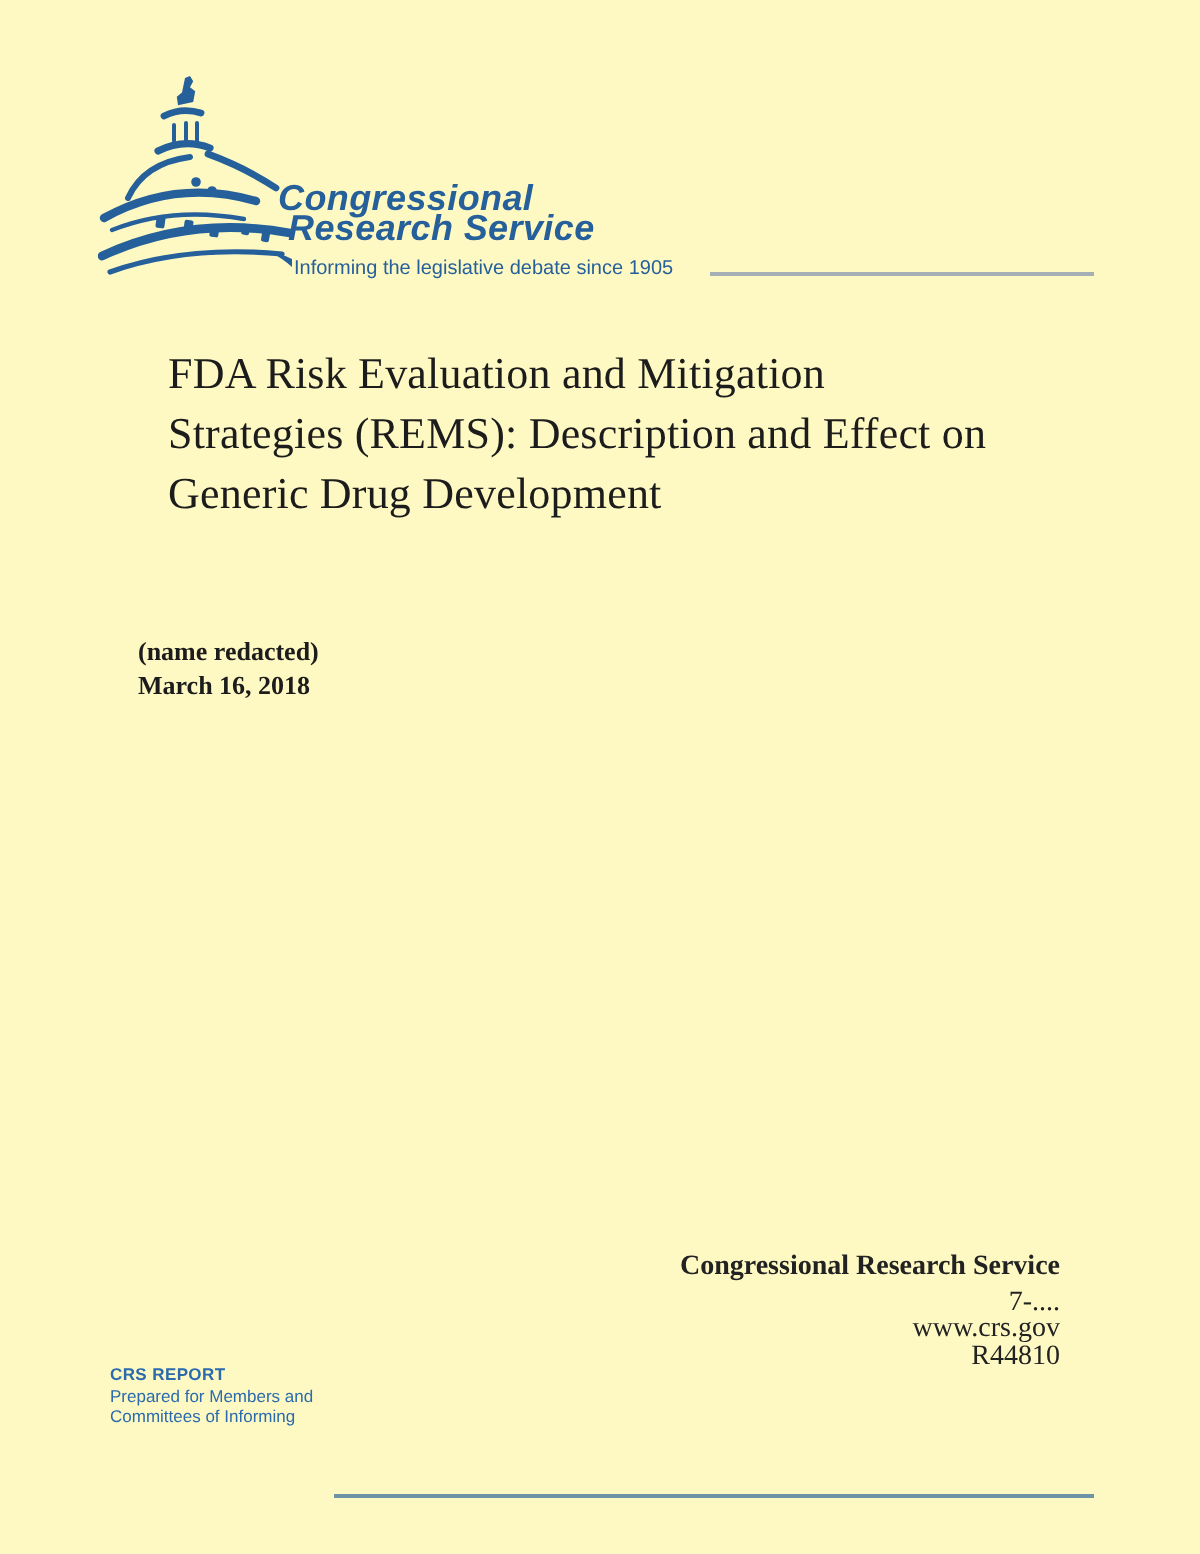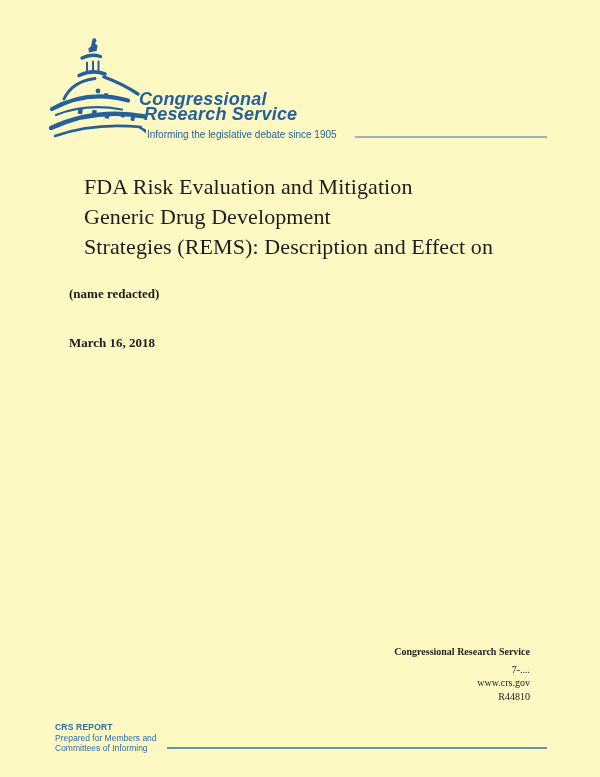--- a/index.html
+++ b/index.html
@@ -74,47 +74,47 @@
     margin-left: 15px;
   }
   .author {
     position: absolute;
     left: 69px;
     top: 286px;
     font-size: 13px;
     line-height: 15.5px;
     color: var(--ink);
   }
-  .author .name { font-weight: bold; }
+  .author .name { font-weight: bold; margin-top: 32px; }
   .date {
     position: absolute;
     left: 69px;
     top: 335px;
     font-size: 13px;
     color: var(--ink);
     font-weight: bold;
   }
 
   
   .footer-right {
     position: absolute;
     right: 70px;
-    top: 645px;
+    top: 627px;
     text-align: right;
-    font-size: 10px;
+    font-size: 14px;
     line-height: 13.5px;
     color: #222222;
   }
   .footer-right .org { font-weight: bold; margin-bottom: 4px; }
 
   
   .footer-left {
     position: absolute;
     left: 55px;
-    top: 722px;
+    top: 682px;
     color: var(--footer-blue);
     font-family: "Liberation Sans", sans-serif;
     font-size: 8.5px;
     line-height: 10.5px;
     white-space: nowrap;
   }
   .footer-left .label { font-weight: bold; letter-spacing: 0.2px; }
   .footer-rule {
     position: absolute;
     left: 167px;
@@ -167,22 +167,22 @@
 
   <div class="logo-text">
     <div>Congressional</div>
     <div class="l2">Research Service</div>
   </div>
   <div class="tagline">Informing the legislative debate since 1905</div>
   <div class="header-rule"></div>
 
   <h1 class="title">
     <div>FDA Risk Evaluation and Mitigation</div>
+    <div>Strategies (REMS): Description and Effect on</div>
     <div>Generic Drug Development</div>
-    <div>Strategies (REMS): Description and Effect on</div>
   </h1>
 
   <div class="author">
     <div class="name">(name redacted)</div>
   </div>
   <div class="date">March 16, 2018</div>
 
   <div class="footer-right">
     <div class="org">Congressional Research Service</div>
     <div>7-....</div>

